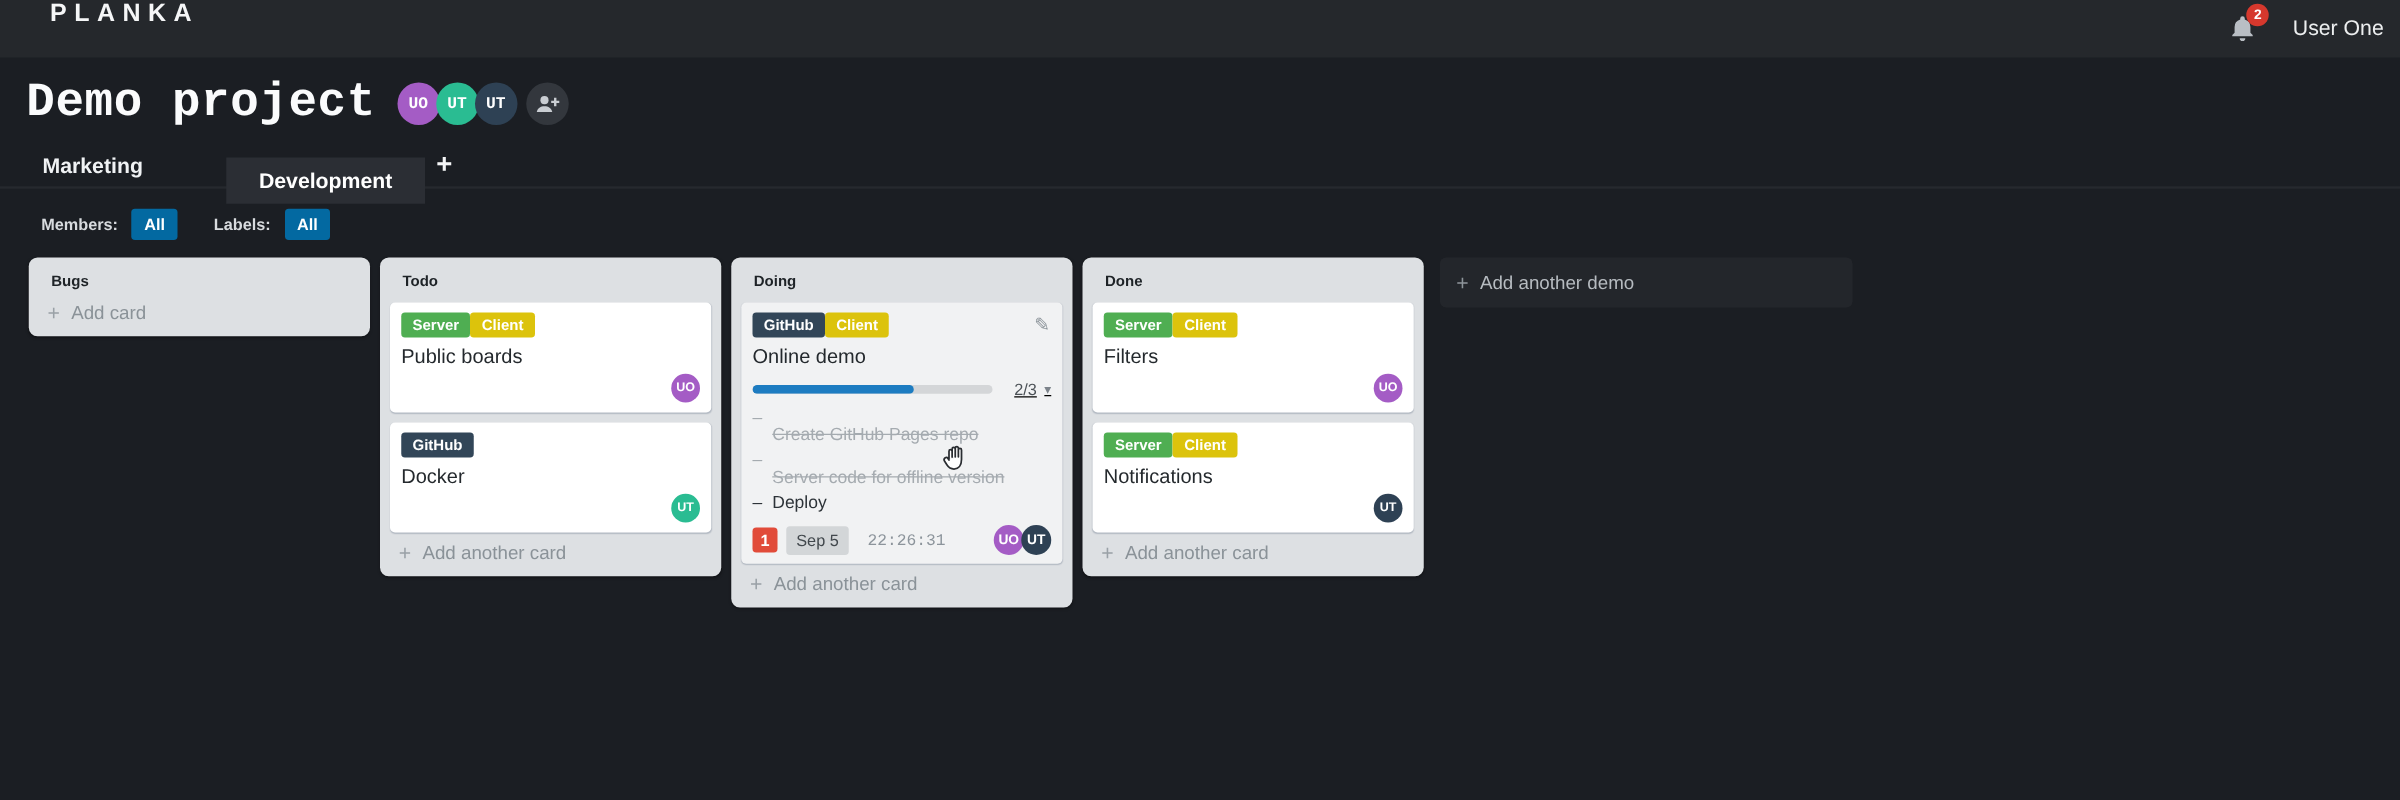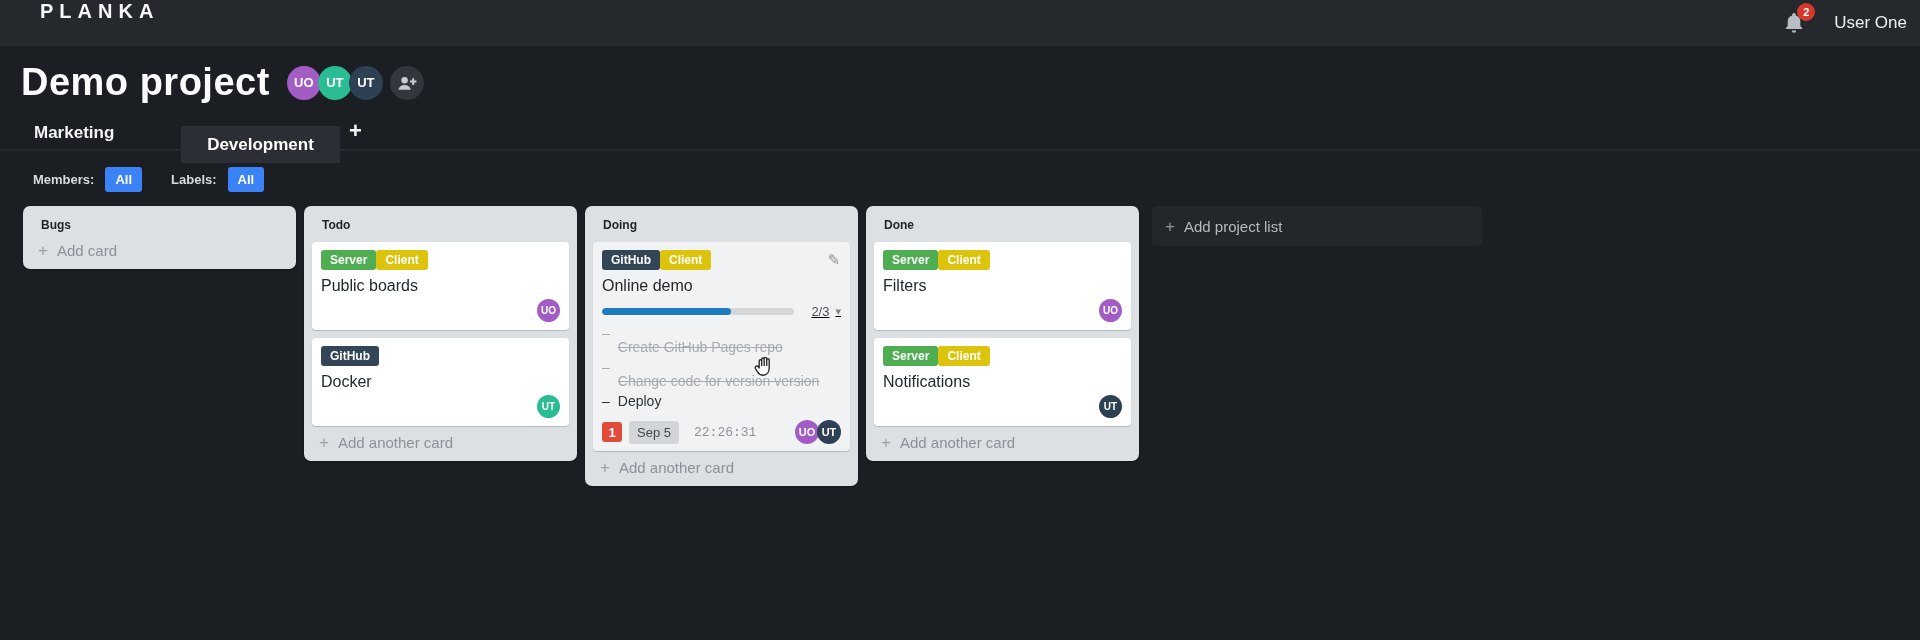--- a/index.html
+++ b/index.html
@@ -15,21 +15,21 @@
   .topbar-right { margin-left:auto; display:flex; align-items:center; gap:28px; padding-right:13px; }
   .bell-wrap { position:relative; width:22px; height:24px; cursor:pointer; }
   .badge {
     position:absolute; top:-8px; right:-9px; min-width:18px; height:18px; padding:0 3px;
     background:#d6382d; color:#fff; border-radius:50%;
     font-size:11px; font-weight:bold; display:flex; align-items:center; justify-content:center;
   }
   .user-name { color:#eceeef; font-size:17px; cursor:pointer; }
 
   
-  .project-header { display:flex; align-items:center; padding:13px 0 0 21px; height:60px; }
+  .project-header { display:flex; align-items:center; padding:13px 0 0 21px; height:60px;font-family:Liberation Mono, monospace; }
   .project-title { margin:0; color:#fafbfc; font-size:38px; font-weight:bold; letter-spacing:.5px; }
   .avatars { display:flex; align-items:center; margin-left:17px; }
   .avatar {
     width:34px; height:34px; border-radius:50%; margin-left:-3px;
     color:#fff; font-size:13px; font-weight:bold;
     display:flex; align-items:center; justify-content:center; cursor:pointer;
   }
   .avatar:first-child { margin-left:0; }
   .add-member-btn {
     width:34px; height:34px; border-radius:50%; background:#33373d; margin-left:7px;
@@ -43,21 +43,21 @@
   .tab-active {
     position:absolute; left:181px; top:12px; width:159px; height:37px;
     background:#2b2e34; color:#fff;
     display:flex; align-items:center; justify-content:center;
   }
   .tab-add { position:absolute; left:349px; top:4px; color:#f5f6f7; font-size:22px; font-weight:bold; cursor:pointer; }
 
   
   .filters { display:flex; align-items:center; padding:16px 0 0 33px; font-size:13px; font-weight:bold; color:#d8dbde; }
   .filter-label { margin-right:11px; }
-  .chip { background:#3b82f6; color:#fff; padding:5px 10px; border-radius:3px; cursor:pointer; }
+  .chip { background:#0369a1; color:#fff; padding:5px 10px; border-radius:3px; cursor:pointer; }
   .chip.first { margin-right:29px; }
 
   
   .board { display:flex; align-items:flex-start; padding:14px 0 0 23px; }
   .list {
     width:273px; flex:none; margin-right:8px;
     background:#dde0e3; border-radius:7px; padding:10px 8px 10px;
     box-shadow:0 1px 2px rgba(0,0,0,.35);
   }
   .list-title { color:#1e2327; font-size:12px; font-weight:bold; margin:2px 0 10px 10px; cursor:pointer; }
@@ -215,21 +215,21 @@
         <span class="progress-label">2/3</span>
         <span class="caret">▾</span>
       </div>
 
       <div class="task done">
         <span>–</span>
         <span class="task-text">Create GitHub Pages repo</span>
       </div>
       <div class="task done">
         <span>–</span>
-        <span class="task-text">Change code for version version</span>
+        <span class="task-text">Server code for offline version</span>
       </div>
       <div class="task">
         <span>–</span>
         <span class="task-text">Deploy</span>
       </div>
 
       <div class="doing-footer">
         <span class="notif-count">1</span>
         <span class="due-chip">Sep 5</span>
         <span class="timer">22:26:31</span>
@@ -272,19 +272,19 @@
     </div>
 
     <div class="add-card-row">
       <span class="plus-glyph">+</span>
       <span>Add another card</span>
     </div>
   </div>
 
   <div class="add-list">
     <span class="plus-glyph">+</span>
-    <span>Add project list</span>
+    <span>Add another demo</span>
   </div>
 </div>
 
 <svg class="hand-cursor" width="24" height="26" viewBox="0 0 24 26">
   <path d="M7.2 12V6a1.25 1.25 0 0 1 2.5 0v4.6M9.7 10.6V4.2a1.25 1.25 0 0 1 2.5 0v6.2M12.2 10.4V3.6a1.25 1.25 0 0 1 2.5 0v6.8M14.7 10.4V5a1.25 1.25 0 0 1 2.5 0v7.6c0 4.6-2.4 7.6-6 7.6-2.9 0-4.3-1.2-5.7-3.4l-1.9-3c-.6-1-.3-2 .6-2.6.8-.4 1.7-.2 2.2.6l.8 1.2" fill="#ffffff" stroke="#2a2d31" stroke-width="1.4" stroke-linecap="round" stroke-linejoin="round"></path>
 </svg>
 
 </body></html>

